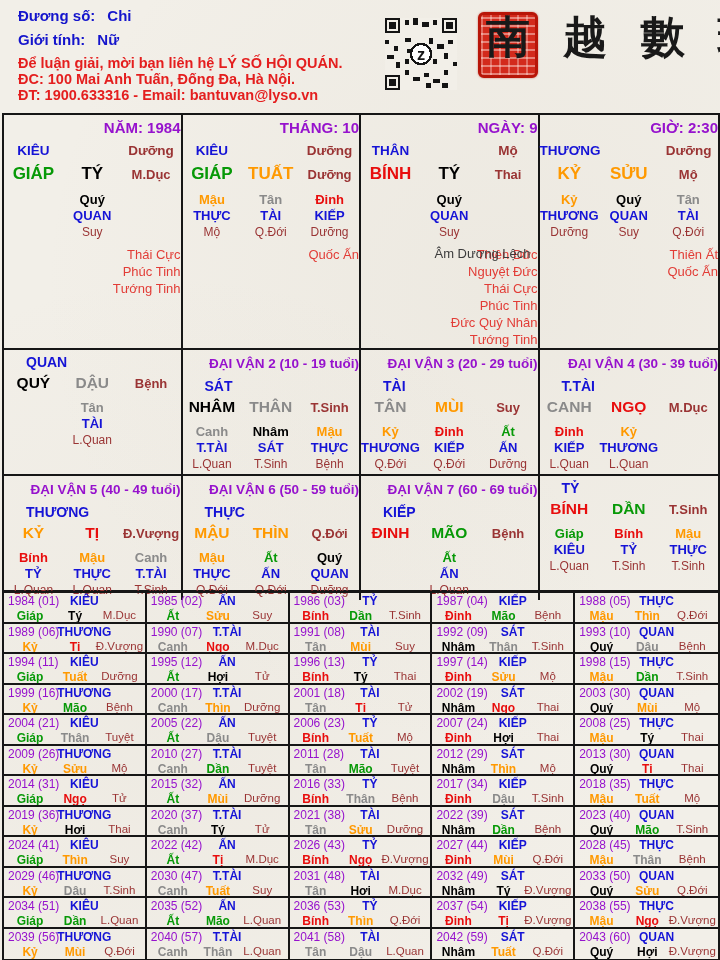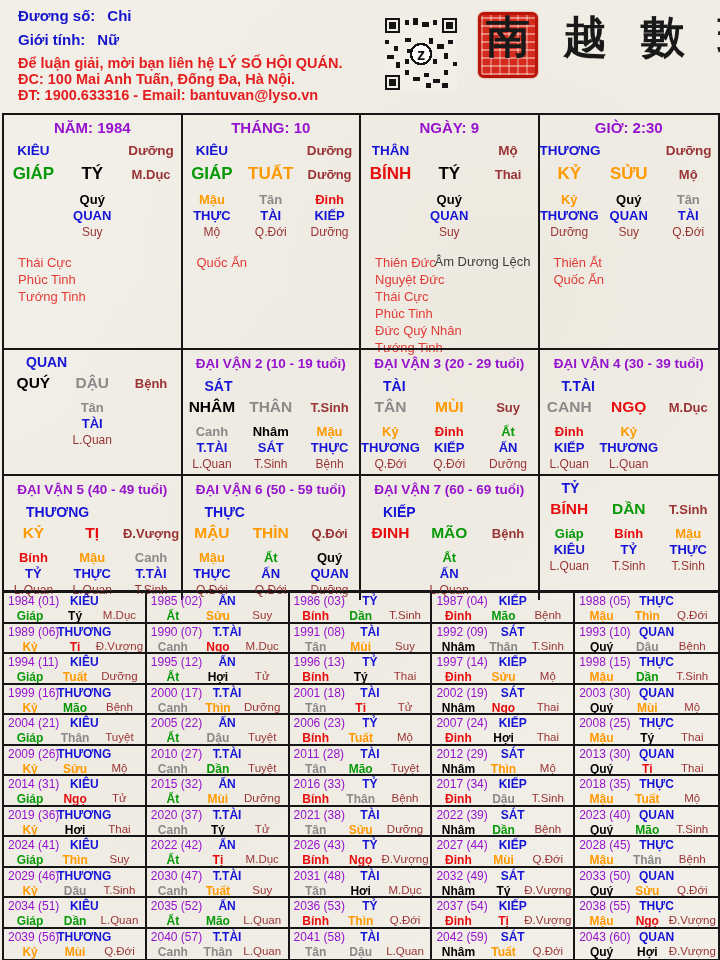--- a/index.html
+++ b/index.html
@@ -24,35 +24,35 @@
       font-size:44px;font-weight:bold;color:#191919;letter-spacing:9px;white-space:nowrap;z-index:2;}
   
   .tbl{position:absolute;left:2px;width:714px;border:2px solid #161616;display:grid;}
   .pillars{top:113px;height:233px;grid-template-columns:repeat(4,1fr);}
   .daivan{top:348px;height:240px;grid-template-columns:repeat(4,1fr);grid-template-rows:1fr 1fr;}
   .years{top:591px;height:366px;grid-template-columns:repeat(5,1fr);grid-template-rows:repeat(12,1fr);}
   .pcell,.dcell{border-right:2px solid #161616;position:relative;box-sizing:border-box;padding-top:4px;}
   .pcell:nth-child(4n),.dcell:nth-child(4n){border-right:none;}
   .dcell{border-bottom:2px solid #161616;}
   .dcell:nth-child(n+5){border-bottom:none;}
-  .ptitle,.dtitle{text-align:center;font-weight:bold;color:#9612cd;}
+  .ptitle,.dtitle{text-align:right;font-weight:bold;color:#9612cd;}
   .ptitle{font-size:15px;height:24px;}
   .dtitle{font-size:13.5px;height:22px;margin-top:2px;}
   .god{color:#1513d6;font-weight:bold;}
   .stg{color:#9a3434;font-weight:bold;}
   .prow1{display:grid;grid-template-columns:1fr 1fr 1fr;height:21px;font-size:13.5px;text-align:center;}
   .prow2{display:grid;grid-template-columns:1fr 1fr 1fr;height:25px;text-align:center;font-weight:bold;}
   .prow2 .stem,.prow2 .branch{font-size:17px;}
   .prow2 .stg2{font-size:13px;color:#9a3434;padding-top:3px;}
   .phidden,.dhidden{display:grid;grid-template-columns:1fr 1fr 1fr;margin-top:3px;height:50px;}
   .hcol{text-align:center;font-size:13px;line-height:16px;}
   .hcol .hstem{display:block;font-weight:bold;}
   .hcol .hgod{display:block;font-weight:bold;color:#1513d6;}
   .hcol .hstg{display:block;color:#9a3434;font-size:12px;}
-  .pstars{position:relative;margin-top:12px;padding-left:14px;}
+  .pstars{position:relative;margin-top:4px;padding-left:14px;text-align:right;}
   .star{color:#e23c36;font-size:13px;line-height:17px;}
   .pnote{position:absolute;right:7px;top:0;color:#3c3c3c;font-size:13px;}
   .drow-god{height:20px;padding-left:22px;font-size:14px;}
   .drow-stems{display:grid;grid-template-columns:1fr 1fr 1fr;height:23px;text-align:center;font-weight:bold;}
   .drow-stems .stem,.drow-stems .branch{font-size:15.5px;}
   .drow-stems .stg2{font-size:13px;color:#9a3434;padding-top:2px;font-weight:bold;}
   
   .ycell{border-right:2px solid #161616;border-bottom:2px solid #161616;position:relative;box-sizing:border-box;overflow:hidden;}
   .ycell:nth-child(5n){border-right:none;}
   .ycell:nth-child(n+56){border-bottom:none;}

